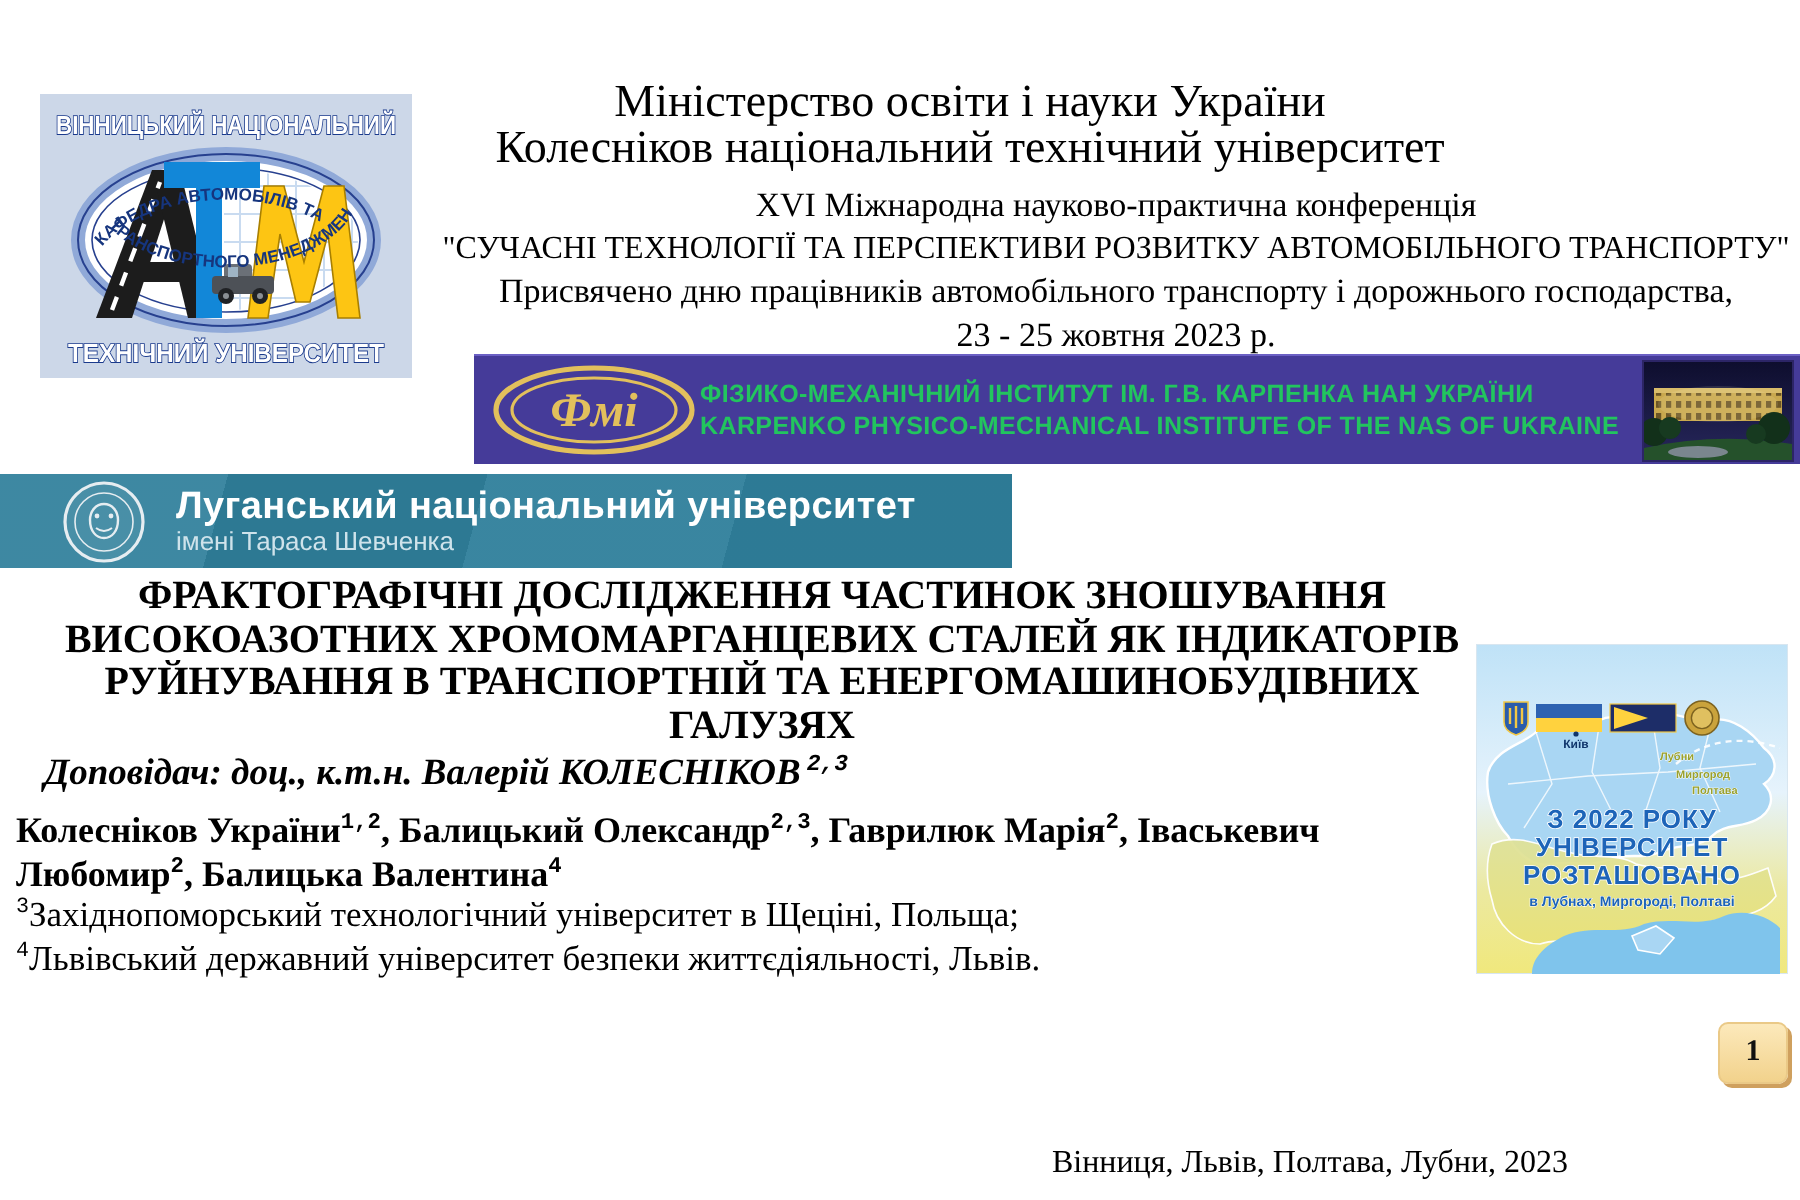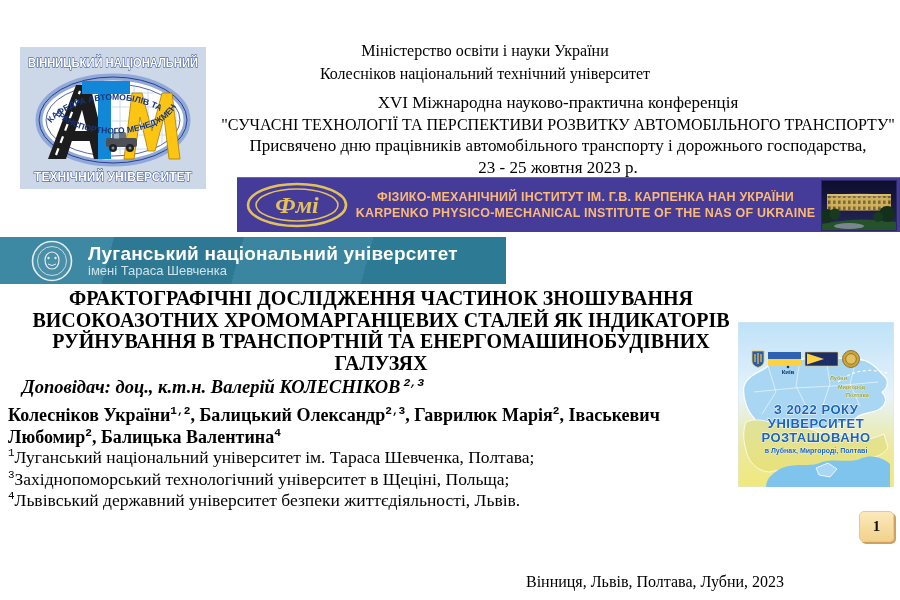--- a/index.html
+++ b/index.html
@@ -2,32 +2,32 @@
 <html><head>
 <meta charset="utf-8">
 <style>
   html,body{margin:0;padding:0;}
   body{width:900px;height:600px;background:#ffffff;position:relative;overflow:hidden;
        font-family:"Liberation Serif", serif;color:#000;}
   .abs{position:absolute;}
   .nowrap{white-space:nowrap;}
 
   
-  #hdr1{left:70px;top:39px;width:830px;text-align:center;font-size:16px;line-height:23px;}
+  #hdr1{left:70px;top:39px;width:830px;text-align:center;font-size:23px;line-height:23px;}
   #hdr2{left:216px;top:92px;width:684px;text-align:center;font-size:17px;line-height:21.5px;}
   #hdr2 .q{font-size:16px;}
 
   
   #vntu{left:20px;top:47px;width:186px;height:142px;}
 
   
   #fmi{left:237px;top:177px;width:663px;height:55px;background:#453b99;
        border-top:1px solid #6b60c4;box-sizing:border-box;display:flex;align-items:center;}
-  #fmi .txt{flex:1;text-align:center;font-family:"Liberation Sans",sans-serif;font-weight:bold;
-            color:#fdba74;font-size:12.5px;line-height:16px;letter-spacing:.2px;}
+  #fmi .txt{flex:1;font-family:"Liberation Sans",sans-serif;font-weight:bold;
+            color:#22c55e;font-size:12.5px;line-height:16px;letter-spacing:.2px;}
   #fmi svg.logo{margin-left:7px;}
   #fmi svg.photo{margin-right:3px;border:1px solid #2c2566;}
 
   
   #lnu{left:0;top:237px;width:506px;height:47px;background:#2f7f9b;
        background-image:linear-gradient(105deg, rgba(255,255,255,.07) 0 22%, rgba(0,0,0,.05) 22% 47%,
        rgba(255,255,255,.05) 47% 72%, rgba(0,0,0,.04) 72% 100%);
        display:flex;align-items:center;font-family:"Liberation Sans",sans-serif;}
   #lnu svg{margin-left:31px;}
   #lnu .txt{margin-left:15px;}
@@ -186,21 +186,20 @@
 
 <div id="authors" class="abs">
   <span><span>Колесніков України</span><sup>1,2</sup><span>, </span></span>
   <span><span>Балицький Олександр</span><sup>2,3</sup><span>, </span></span>
   <span><span>Гаврилюк Марія</span><sup>2</sup><span>, </span></span>
   <span><span>Іваськевич Любомир</span><sup>2</sup><span>, </span></span>
   <span><span>Балицька Валентина</span><sup>4</sup><span></span></span>
 </div>
 
 <div id="affils" class="abs">
-  <div><sup>1</sup><span>Луганський національний університет ім. Тараса Шевченка, Полтава;</span></div>
   <div><sup>3</sup><span>Західнопоморський технологічний університет в Щеціні, Польща;</span></div>
   <div><sup>4</sup><span>Львівський державний університет безпеки життєдіяльності, Львів.</span></div>
 </div>
 
 <svg id="map" class="abs" viewBox="0 0 156 165">
   <defs>
     <linearGradient id="mapbg" x1="0" y1="0" x2="0" y2="1">
       <stop offset="0" stop-color="#bfe2f7"></stop>
         <stop offset="0.45" stop-color="#e6f3fc"></stop>
       <stop offset="0.75" stop-color="#ece9a0"></stop>

